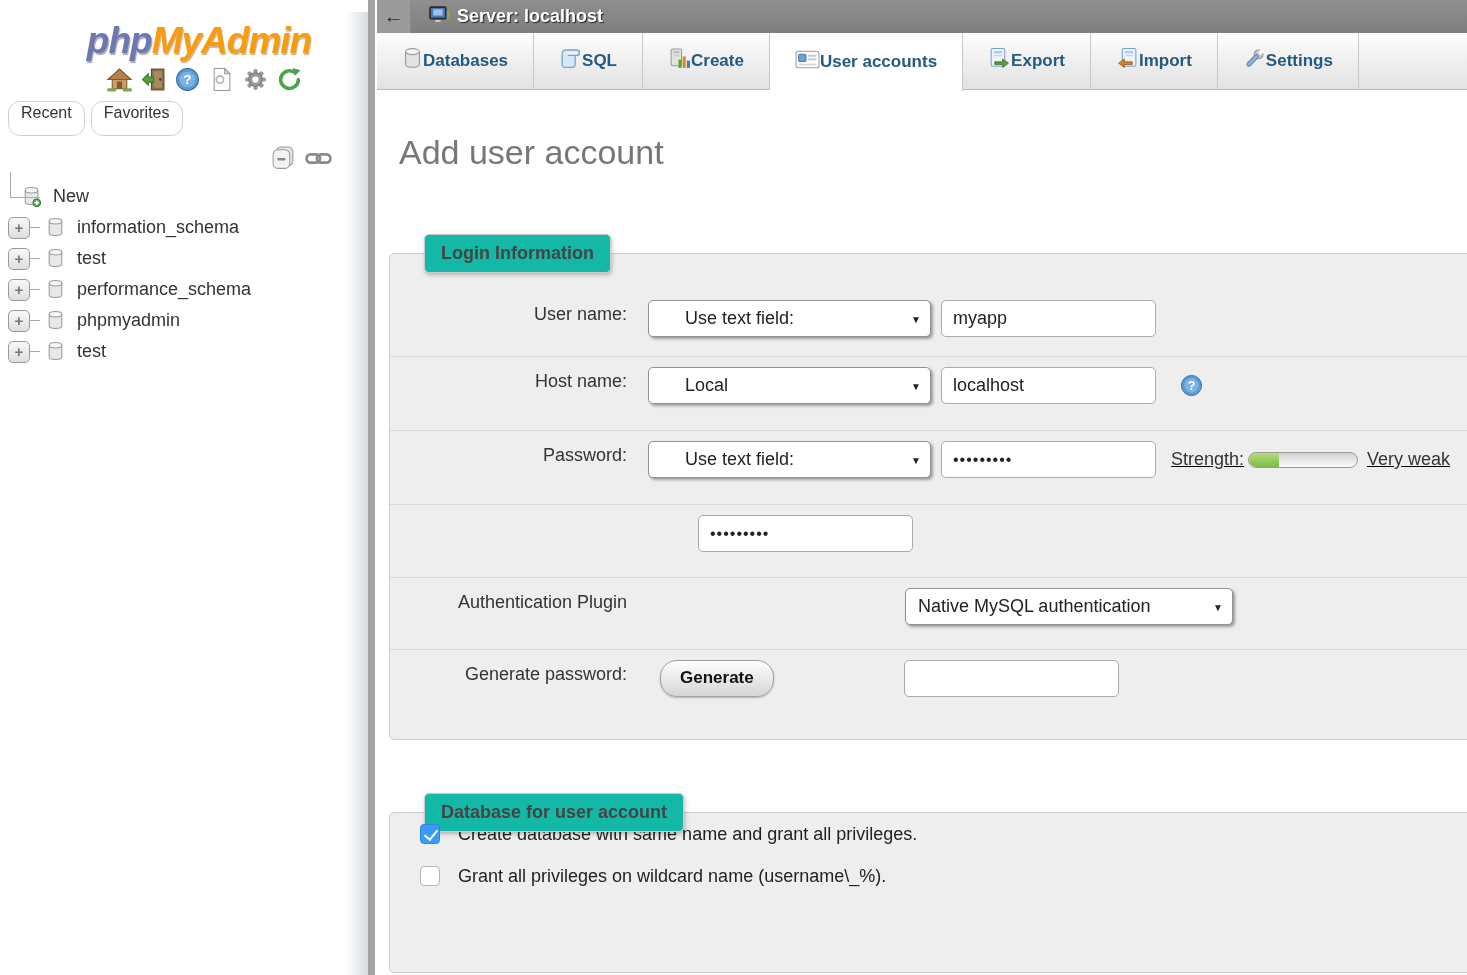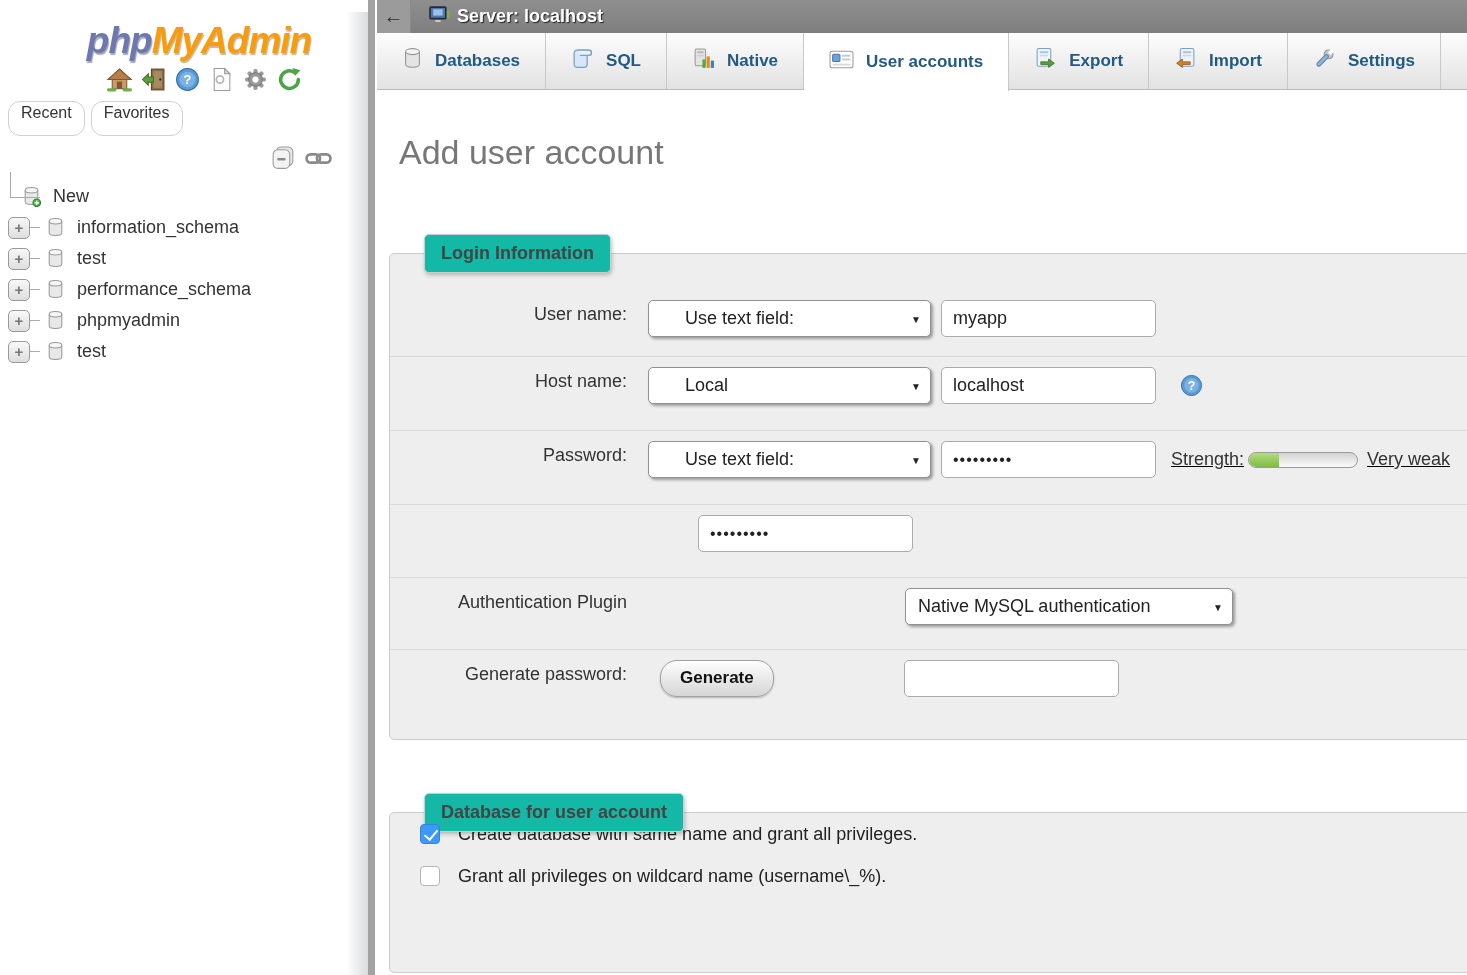--- a/index.html
+++ b/index.html
@@ -42,21 +42,21 @@
   #topbar { position:absolute; left:0; top:0; right:0; height:33px;
             background:linear-gradient(#8f8f8f,#7e7e7e); display:flex; align-items:center; }
   #backbtn { width:34px; height:33px; background:#9b9b9b; border-right:1px solid #8a8a8a;
              display:flex; align-items:center; justify-content:center; color:#2e2e2e;
              font-size:20px; cursor:pointer; }
   #servertitle { display:flex; align-items:center; gap:7px; margin-left:18px; color:#fff;
                  font-size:18px; font-weight:bold; text-shadow:1px 1px 1px rgba(0,0,0,.75); }
 
   #tabbar { position:absolute; left:0; top:33px; right:0; height:57px;
             background:linear-gradient(#fdfdfd,#e2e2e2); border-bottom:1px solid #bbb; display:flex; }
-  .tab { display:flex; align-items:center; gap:12px; padding:0 25px; border-right:1px solid #c8c8c8;
+  .tab { display:flex; align-items:center; padding:0 25px; border-right:1px solid #c8c8c8;
          font-size:17px; font-weight:bold; color:#235a81; cursor:pointer; white-space:nowrap; }
   .tab.active { background:#fff; height:58px; }
 
   h1#pagetitle { position:absolute; left:22px; top:133px; font-size:34px; font-weight:normal; color:#777; }
 
   .fieldset { position:absolute; left:12px; width:1120px; background:#eeeeee;
               border:1px solid #ccc; border-radius:5px; }
   #fs-login { top:253px; height:487px; }
   #fs-db { top:812px; height:161px; }
   .legend { position:absolute; top:-20px; left:34px; background:#14b8a6; border:1px solid #ccc;
@@ -290,21 +290,21 @@
     </div>
     <div class="tab">
       <span><svg width="23" height="23" viewBox="0 0 22 22">
             <rect x="3" y="2" width="10" height="16" rx="1.5" fill="#e3e3e3" stroke="#999"></rect>
             <rect x="5" y="4" width="6" height="2" fill="#bbb"></rect>
             <rect x="5" y="7.5" width="6" height="1.4" fill="#ccc"></rect>
             <rect x="10" y="12" width="3" height="8" fill="#58a830"></rect>
             <rect x="14" y="9" width="3" height="11" fill="#e08a26"></rect>
             <rect x="18" y="13" width="3" height="7" fill="#3f7cba"></rect>
           </svg></span>
-      <span>Native</span>
+      <span>Create</span>
     </div>
     <div class="tab active">
       <span><svg width="25" height="21" viewBox="0 0 24 20">
             <rect x="1" y="2" width="22" height="16" rx="2" fill="#fff" stroke="#9a9a9a"></rect>
             <rect x="3.5" y="5" width="7" height="7" rx="1" fill="#6f9fd8" stroke="#4a76ad"></rect>
             <rect x="12.5" y="5.5" width="8" height="1.8" fill="#b5c9e8"></rect>
             <rect x="12.5" y="9" width="8" height="1.8" fill="#c9c9c9"></rect>
             <rect x="3.5" y="14" width="17" height="1.8" fill="#d9d9d9"></rect>
           </svg></span>
       <span>User accounts</span>

